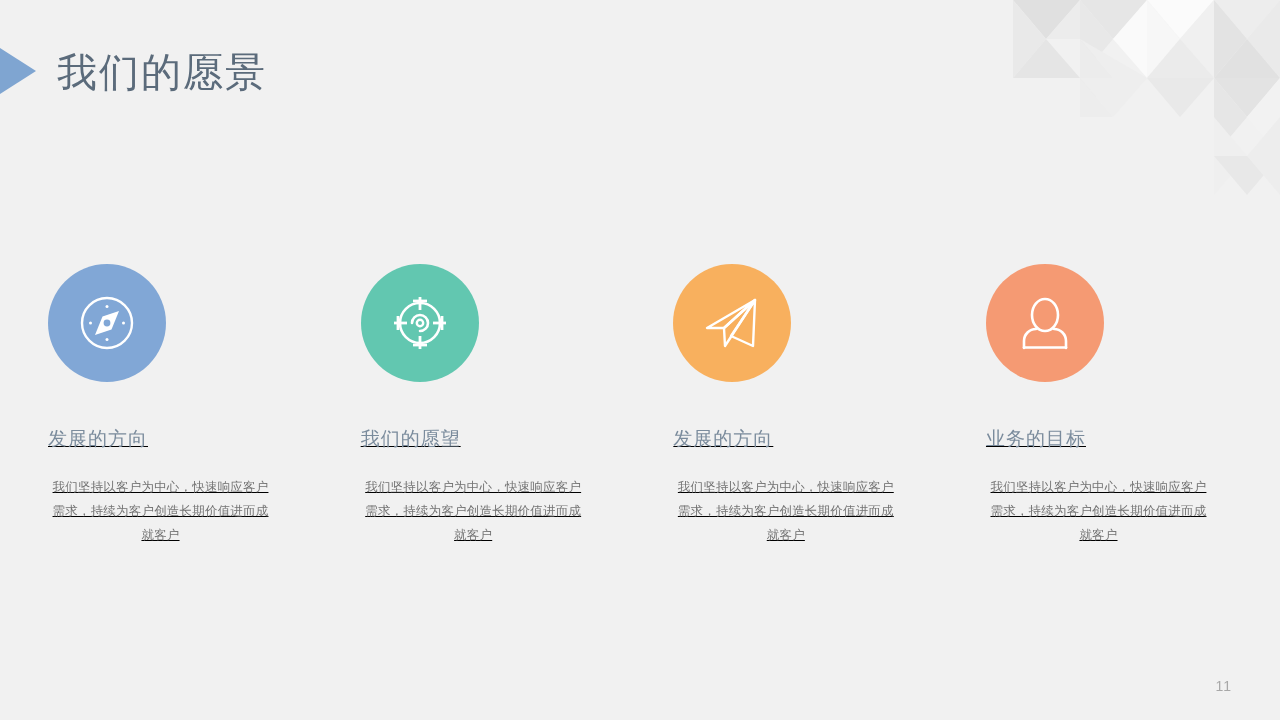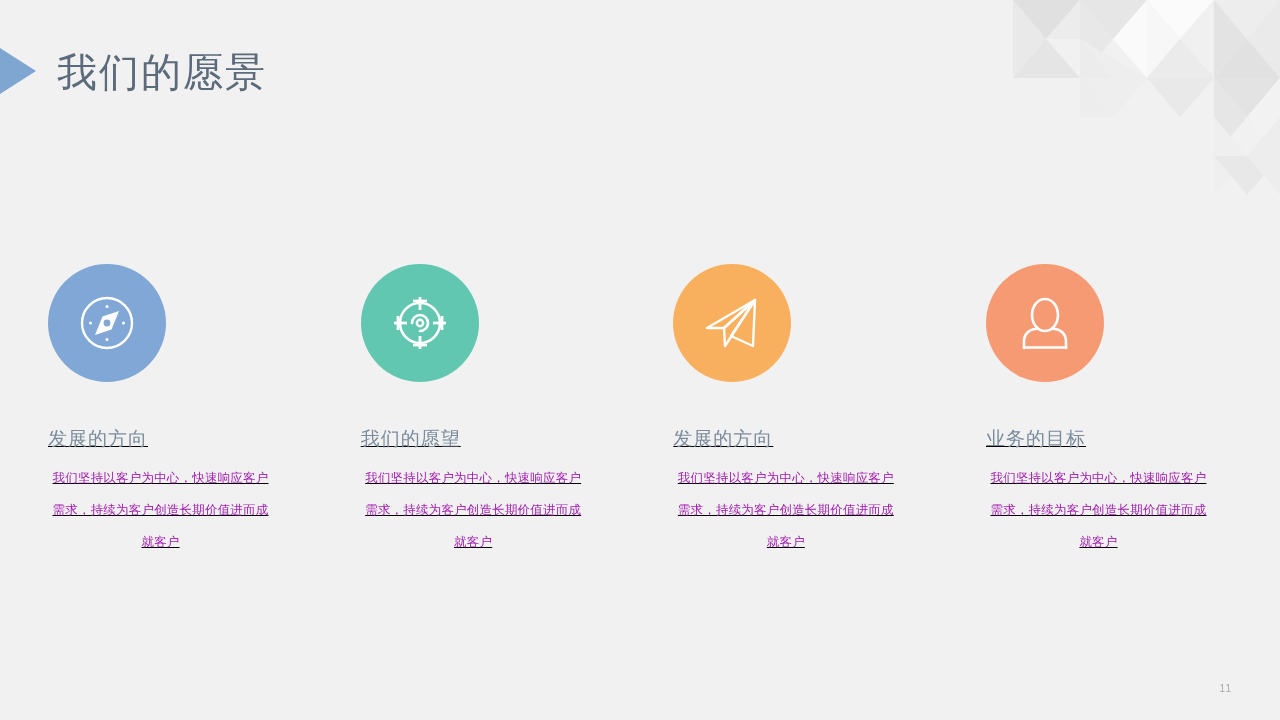--- a/index.html
+++ b/index.html
@@ -87,35 +87,35 @@
   .icon-circle svg { display: block; }
   .col-heading {
     margin-top: 44px;
     font-size: 19px;
     line-height: 26px;
     color: #7a8b9c;
     letter-spacing: 1px;
     white-space: nowrap;
   }
   .col-body {
-    margin-top: 10px;
+    margin-top: 23px;
     width: 225px;
     text-align: center;
     font-size: 12.5px;
-    line-height: 32px;
-    color: #a21caf;
+    line-height: 24px;
+    color: #737373;
     letter-spacing: 0.2px;
   }
 
   
   .page-number {
     position: absolute;
     right: 48px;
     bottom: 26px;
-    font-size: 10px;
+    font-size: 14px;
     color: #a8a8a8;
     letter-spacing: 1px;
   }
 </style>
 </head>
 <body>
 
 <div class="slide">
 
   <div class="poly-corner">

